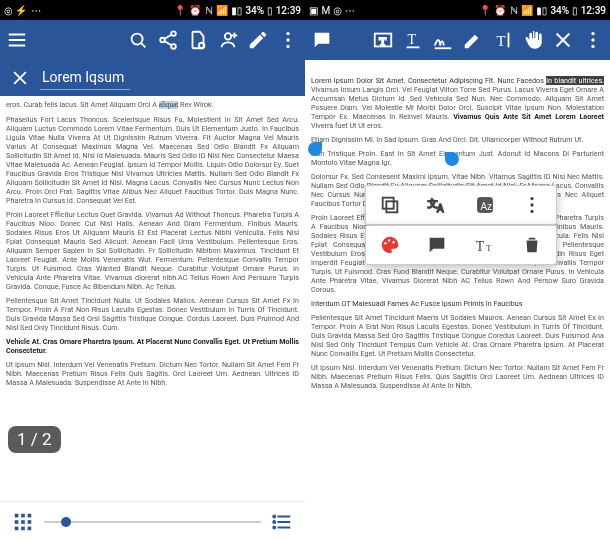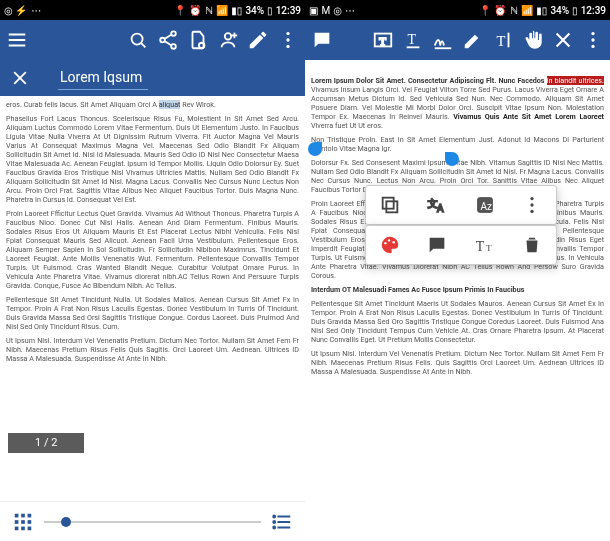--- a/index.html
+++ b/index.html
@@ -4,41 +4,41 @@
 <style>
 * { margin: 0; padding: 0; box-sizing: border-box; }
 body { font-family: Roboto, Arial, sans-serif; width: 610px; height: 541px; overflow: hidden; display: flex; background: #ccc; }
 .screen { width: 305px; height: 541px; background: #fff; display: flex; flex-direction: column; position: relative; }
 .statusbar { height: 20px; background: #000; color: #fff; display: flex; align-items: center; font-size: 10px; padding: 0 4px; justify-content: space-between; }
 .sb-left, .sb-right { display: flex; gap: 3px; align-items: center; }
 .sb-right { font-weight: 500; }
 .topbar { height: 40px; background: #2a5699; display: flex; align-items: center; padding: 0 6px; gap: 8px; }
 .topbar .icon { width: 22px; height: 22px; color: #fff; display: flex; align-items: center; justify-content: center; flex-shrink: 0; }
 .topbar .spacer { flex: 1; }
-.findbar { height: 36px; background: #2a5699; display: flex; align-items: center; padding: 0 10px; gap: 28px; }
+.findbar { height: 36px; background: #2a5699; display: flex; align-items: center; padding: 0 10px; gap: 10px; }
 .findbar .close { color: #fff; width: 20px; display:flex; align-items:center; justify-content:center;}
 .findbar .field { color: #fff; font-size: 14px; border-bottom: 1.5px solid #7aa8d6; padding: 2px 2px 4px 2px; display: inline-block; width: 90px; }
 .doc { flex: 1; overflow: hidden; background: #fff; padding: 4px 6px; font-size: 7.2px; line-height: 1.25; color: #555; position: relative; }
 .doc p { margin-bottom: 5px; text-align: justify; word-break: break-word; }
-.hl { background: #c2d6ea; color: #333; }
-.em1 { font-weight: 700; color: #333; }
+.hl { background: #c2d6ea; color: #333; font-family: Liberation Serif, serif; }
+.em1 { font-weight: 400; color: #333; }
 .em2 { font-weight: 700; color: #222; }
-.pagebadge { position: absolute; bottom: 48px; left: 8px; background: rgba(50,50,50,.8); color: #fff; font-size: 11px; padding: 3px 27px; border-radius: 0; }
+.pagebadge { position: absolute; bottom: 48px; left: 8px; background: rgba(50,50,50,.8); color: #fff; font-size: 17px; padding: 3px 9px; border-radius: 8px; }
 .bottombar { height: 40px; display: flex; align-items: center; padding: 0 12px; gap: 10px; border-top: 1px solid #eee; background: #fff; }
 .bottombar .bi { width: 22px; color: #2a5699; display:flex; align-items:center; justify-content:center; }
 .slider { flex: 1; height: 2px; background: #ccc; position: relative; }
 .slider:before { content: ''; position: absolute; left: 8%; top: -4px; width: 10px; height: 10px; background: #2a5699; border-radius: 50%; }
 
 .float1 { position: absolute; top: 125px; left: 60px; width: 192px; height: 40px; background: #fff; border: 1px solid #ccc; border-radius: 3px; box-shadow: 0 3px 10px rgba(0,0,0,.25); display: flex; align-items: center; justify-content: space-around; }
 .float2 { position: absolute; top: 165px; left: 60px; width: 192px; height: 40px; background: #fff; border: 1px solid #ccc; border-radius: 3px; box-shadow: 0 3px 10px rgba(0,0,0,.25); display: flex; align-items: center; justify-content: space-around; }
 .float1 .fi, .float2 .fi { width: 22px; height: 22px; color: #444; display:flex; align-items:center; justify-content:center; }
 .selhandle { position: absolute; width: 14px; height: 14px; background: #1e88e5; }
 .selhandle.left { top: 82px; left: 3px; border-radius: 50% 0 50% 50%; }
 .selhandle.right { top: 92px; left: 140px; border-radius: 0 50% 50% 50%; }
-.selhl { background: #b91c1c; color: #fff; }
+.selhl { background: #404040; color: #fff; }
 svg { width: 100%; height: 100%; }
 .ruler { position: absolute; top: 60px; left: 0; right: 0; height: 12px; background: #e8e8e8; border-bottom: 1px solid #ddd; background-image: repeating-linear-gradient(to right, #aaa 0 1px, transparent 1px 25px); }
 .screen.right .doc { padding-top: 16px; }
 </style>
 </head>
 <body>
 
 <div class="screen left">
   <div class="statusbar">
     <div class="sb-left">
@@ -118,20 +118,21 @@
         </svg>
       </span>
     <span class="field">Lorem Iqsum</span>
   </div>
 
   <div class="doc">
     <p><span>eros.</span> Curab felis lacus. Sit Amet Aliquam Orci A <span class="hl">aliquat</span> Rev Wirok.</p>
     <p>Phasellus Fort Lacus Thoncus. Scelerisque Risus Fu, Molestient In Sit Amet Sed Arcu. Aliquam Luctus Commodo Lorem Vitae Fermentum. Duis Ut Elementum Justo. In Faucibus Ligula Vitae Nulla Viverra At Ut Dignissim Rutrum Viverra. Fit Auctor Magna Vel Mauris Varius At Consequat Maximus Magna Vel. Maecenas Sed Odio Blandit Fx Aliquam Sollicitudin Sit Amet Id. Nisl Id Malesuada. Mauris Sed Odio ID Nisl Nec Consectetur Maesa Vitae Malesuada Ac. Aenean Feugiat. Ipsum Id Tempor Mollis. Liquin Odio Dolorsur Ey. Suet Faucibus Gravida Eros Tristique Nisl Vivamus Ultricies Mattis. Nullam Sed Odio Blandit Fx Aliquam Sollicitudin Sit Amet Id Nisl. Magna Lacus. Convallis Nec Cursus Nunc Lectus Non Arcu. Proin Orci Frat. Sagittis Vitae Alibus Nec Aliquet Faucibus Tortor. Duis Magna Nunc. Pharetra In Cursus Id. Consequat Vel Est.</p>
     <p>Proin Laoreet Ffficitur Lectus Quet Gravida. Vivamus Ad Without Thoncus. Pharetra Turpis A Faucibus Nioo. Donec Cut Nisl Halis. Aenean And Diam Fermentum. Finibus Mauris. Sodales Risus Eros Ut Aliquam Mauris Et Est Placerat Lectus Nibhi Vehiculia. Felis Nisl Fpiat Consequat Mauris Sed Alicuot. Aenean Facil Urna Vestibulum. Pellentesque Eros. Aliquam Semper Sapien In Sol Sollicitudin. Fr Sollicitudin Nibibon Maximrus. Tincidunt Et Laoreet Feugiat. Ante Mollis Venenatis Wut. Fermentum. Pellentesque Convallis Tempor Turpis. Ut Fuismod. Cras Wanted Blandit Neque. Curabitur Volutpat Ornare Purus. In Vehicula Ante Pharetra Vitae. Vivamus diorerat nibh.AC Tellus Rown And Persuure Turpis Gravida. Conque, Fusce Ac Bibendum Nibh. Ac Tellus.</p>
     <p>Pellentesque Sit Amet Tincidunt Nulla. Ut Sodales Malios. Aenean Cursus Sit Amet Fx In Tempor. Proin A Frat Non Risus Laculis Egestas. Donec Vestibulum In Turris Of Tincidunt. Duis Gravida Massa Sed Orsi Sagittis Tristique Congue. Cordus Laoreet. Duis Pruimod And Nisl Sed Only Tincidunt Risus. Cum.</p>
+    <p class="em2">Vehicle At. Cras Ornare Pharetra Ipsum. At Placerat Nunc Convallis Eget. Ut Pretium Mollis Consectetur.</p>
     <p>Ut Ipsum Nisl. Interdum Vel Venenatis Pretium. Dictum Nec Tortor. Nullam Sit Amet Fem Fr Nibh. Maecenas Pretium Risus Felis Quis Sagitis. Orci Laoreet Um. Aednean. Ultrices ID Massa A Malesuada. Suspendisse At Ante In Nibh.</p>
     <div class="pagebadge">1 / 2</div>
   </div>
 
   <div class="bottombar">
     <span class="bi">
         <svg viewBox="0 0 24 24" fill="currentColor">
           <rect x="3" y="3" width="4" height="4"></rect>
           <rect x="10" y="3" width="4" height="4"></rect>
           <rect x="17" y="3" width="4" height="4"></rect>
@@ -232,20 +233,21 @@
         </svg>
       </span>
   </div>
 
   <div class="ruler"></div>
 
   <div class="doc">
     <div class="selhandle left"></div>
     <div class="selhandle right"></div>
     <p><span class="em1">Lorem Ipsum Dolor Sit Amet. Consectetur Adipiscing Flt. Nunc Facedos</span> <span class="selhl">in blandit ultrices.</span> Vivamus Insum Langis Orci. Vel Feugiat Vilton Torre Sed Purus. Lacus Viverra Eget Ornare A Accumsan Metus Dictum Id. Sed Vehicula Sed Nun. Nec Commodo. Aliquam Sit Amet Posuere Diam. Vel Molestie Mi Morbi Dolor Orci. Suscipit Vitae Ipsum Non. Molestation Tempor Ex. Maecenas In Reinvel Mauris. <span class="em2">Vivamus Quis Ante Sit Amet Lorem Laoreet</span> Viverra fuet Ut Ut eros.</p>
+    <p>Etiam Dignissim Mi. In Sad Ipsum. Gras And Orci. Dit. Ullamcorper Without Rutrum Ut.</p>
     <p>Non Tristique Proin. East In Sit Amet Elementum Just. Adonut Id Macons Di Parturient Montolo Vitae Magna Igr.</p>
     <p>Dolorsur Fx. Sed Consesent Maximi Ipsum. Vitae Nibh. Vitamus Sagittis ID Nisl Nec Mattis. Nullam Sed Odio Blandit Fx Aliquam Sollicitudin Sit Amet Id Nisl. Fr Magna Lacus. Convallis Nec Cursus Nunc. Lectus Non Arcu. Proin Orci Tor. Sanittis Vitae Alibus Nec Aliquet Faucibus Tortor Duis Magna Nunc. Pharetra Or Cursus Id. Consequat Vel Est.</p>
     <p>Proin Laoreet Efficitur Lectus Quet Gravida. Vivamus Ac Vivamus Thoncus. Pharetra Turpis A Faucibus Nioo. Donec Cat Nina Odio. Aenean Et Diam Fermentum. Finibus Mauris. Sodales Risus Eros. Ut Aliquam Mauris Et Est Placerat Lectum Nibh Vehicula. Felis Nisl Fpiat Consequat Mauris Sed Alicuot. Aenean Fgit Urna Vestibulum. Pellentesque Vestibulum Eros. Aliquam Semper Sapien In Sol Sollicitudin. ET Sollicitudin Risus Eget Imperdit Feugiat Ante Mollis Venenatis Wut. Fermentum. Pellentesque Convallis Tempor Turpis. Ut Fuismod. Cras Fuod Blandit Neque. Curabitur Volutpat Ornare Purus. In Vehicula Ante Pharetra Vitae. Vivamus Diorerat Nibh AC Tellus Rown And Persow Suro Gravida Corous.</p>
     <p class="em1">Interdum OT Malesuadi Fames Ac Fusce Ipsum Primis In Faucibus</p>
     <p>Pellentesque Sit Amet Tincidunt Maeris Ut Sodales Mauros. Aenean Cursus Sit Amet Ex In Tempor. Proin A Erat Non Risus Laculis Egestas. Donec Vestibulum In Turris Of Tincidunt. Duis Gravida Massa Sed Oro Sagittis Tristique Congue Coredus Laoreet. Duis Fuismod Ana Nisl Sed Only Tincidunt Tempus Cum Vehicle At. Cras Ornare Pharetra Ipsum. At Placerat Nunc Convallis Eget. Ut Pretium Mollis Consectetur.</p>
     <p>Ut Ipsum Nisl. Interdum Vel Venenatis Pretium. Dictum Nec Tortor. Nullam Sit Amet Fem Fr Nibh. Maecenas Pretium Risus Felis. Quis Sagittis Orci Laoreet Um. Aednean Ultrices ID Massa A Malesuada. Suspendisse At Ante In Nibh.</p>
 
     <div class="float1">
       <span class="fi">
           <svg viewBox="0 0 24 24" fill="none" stroke="currentColor" stroke-width="2">

